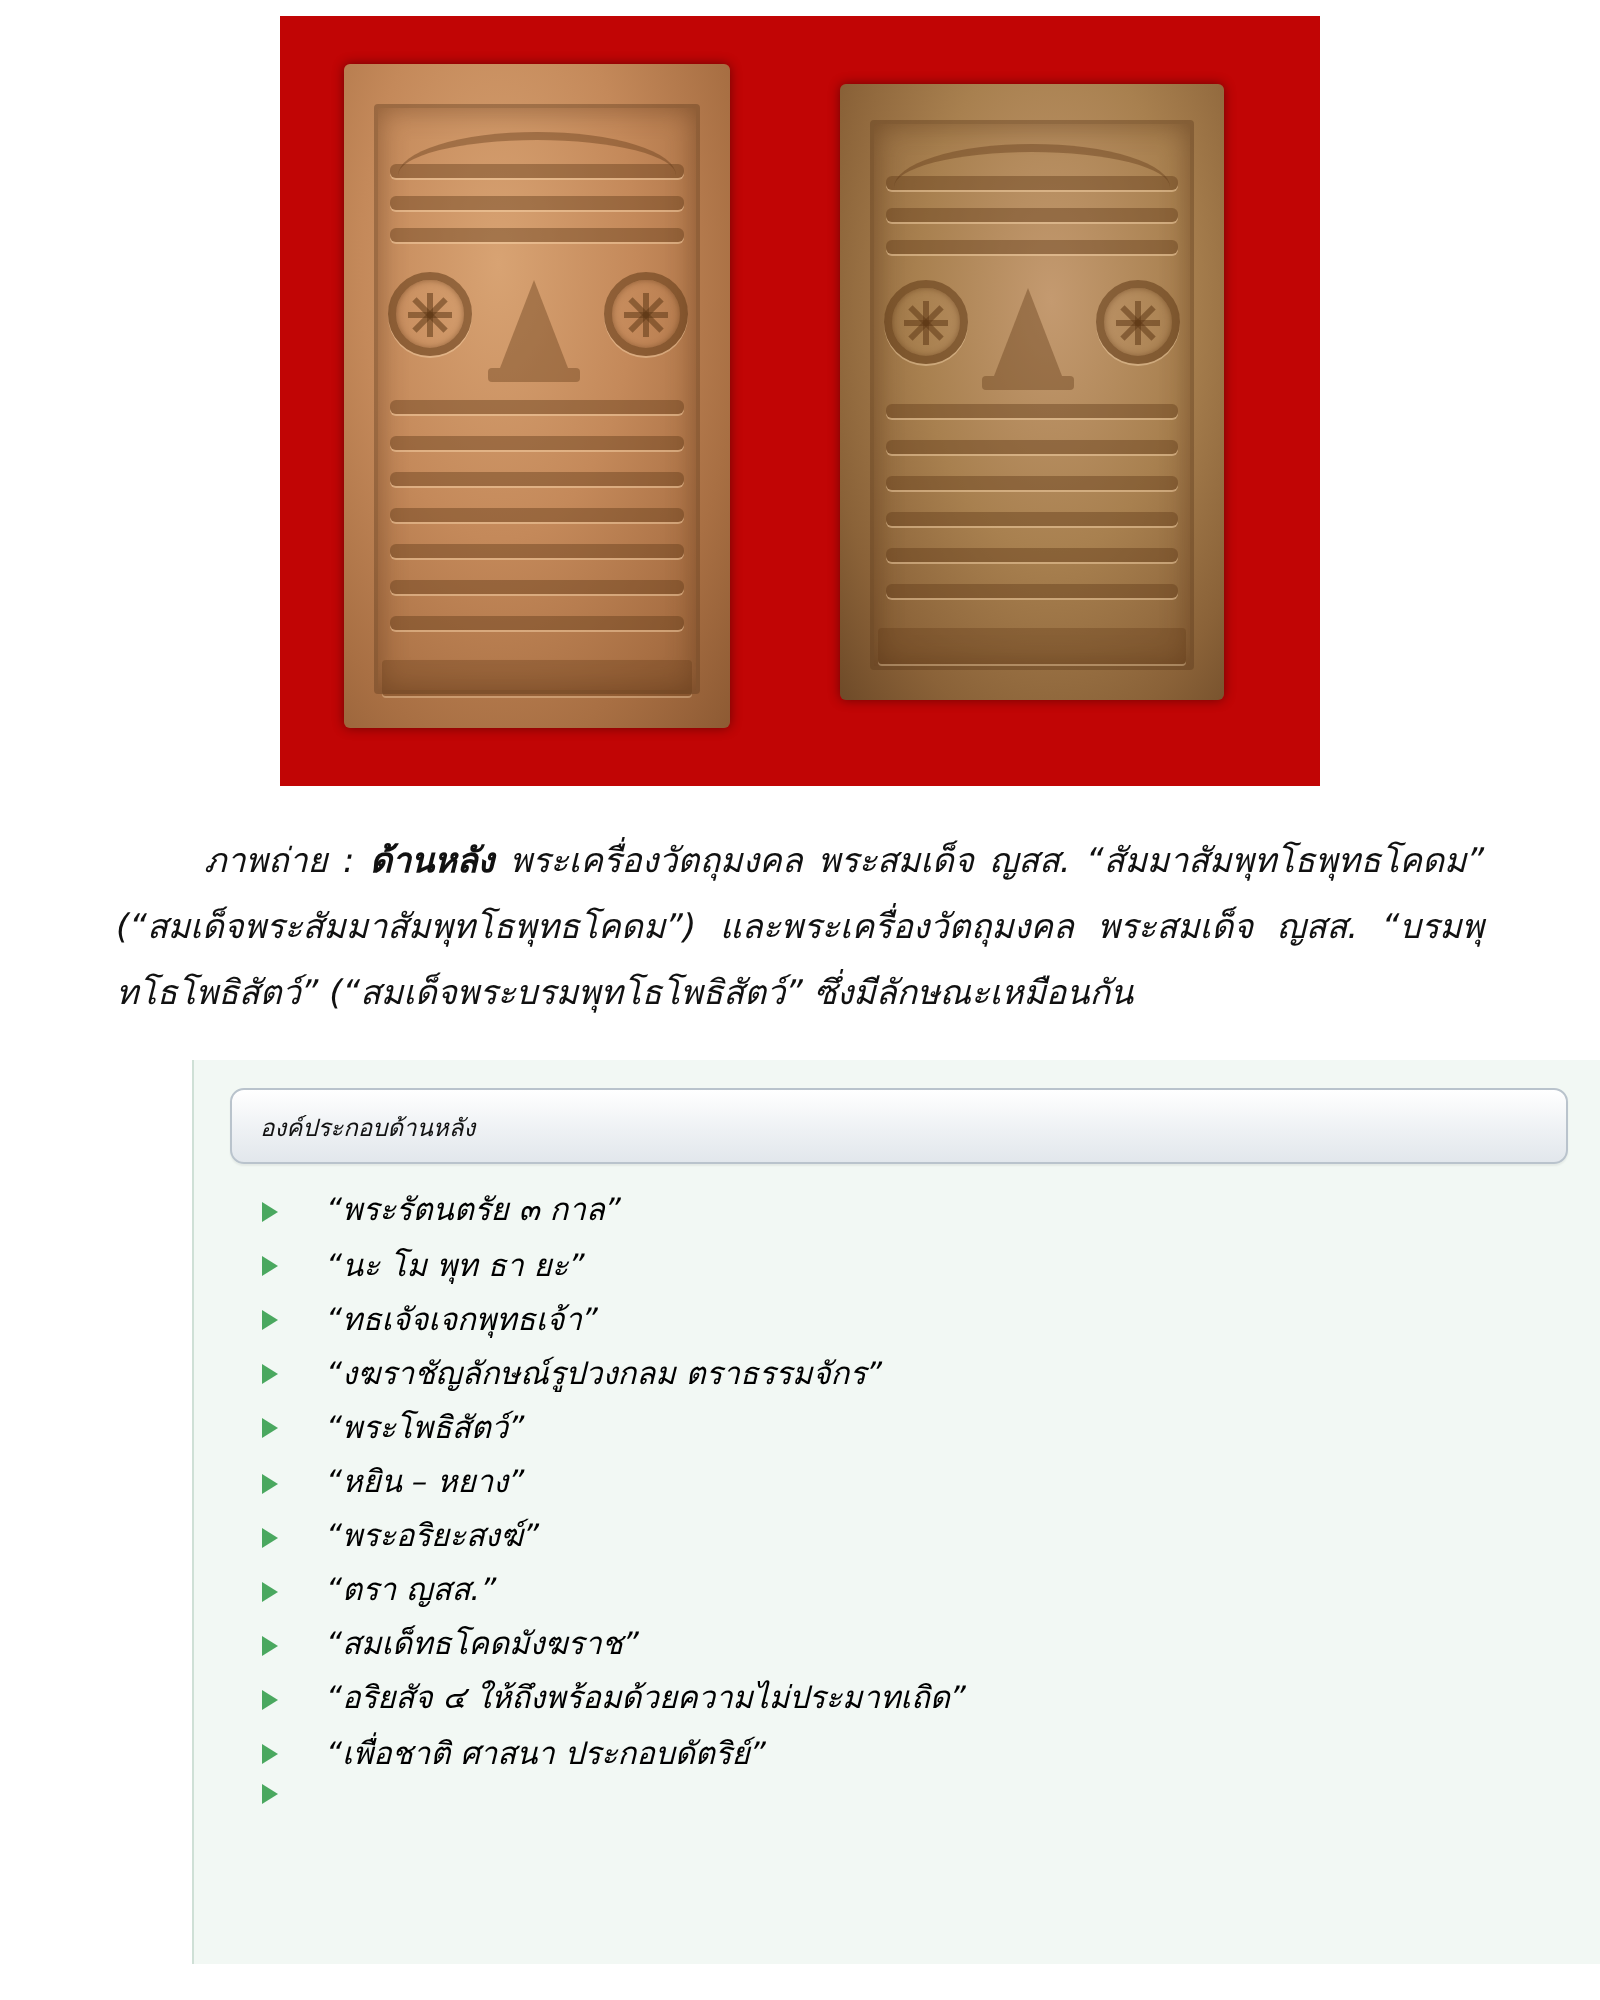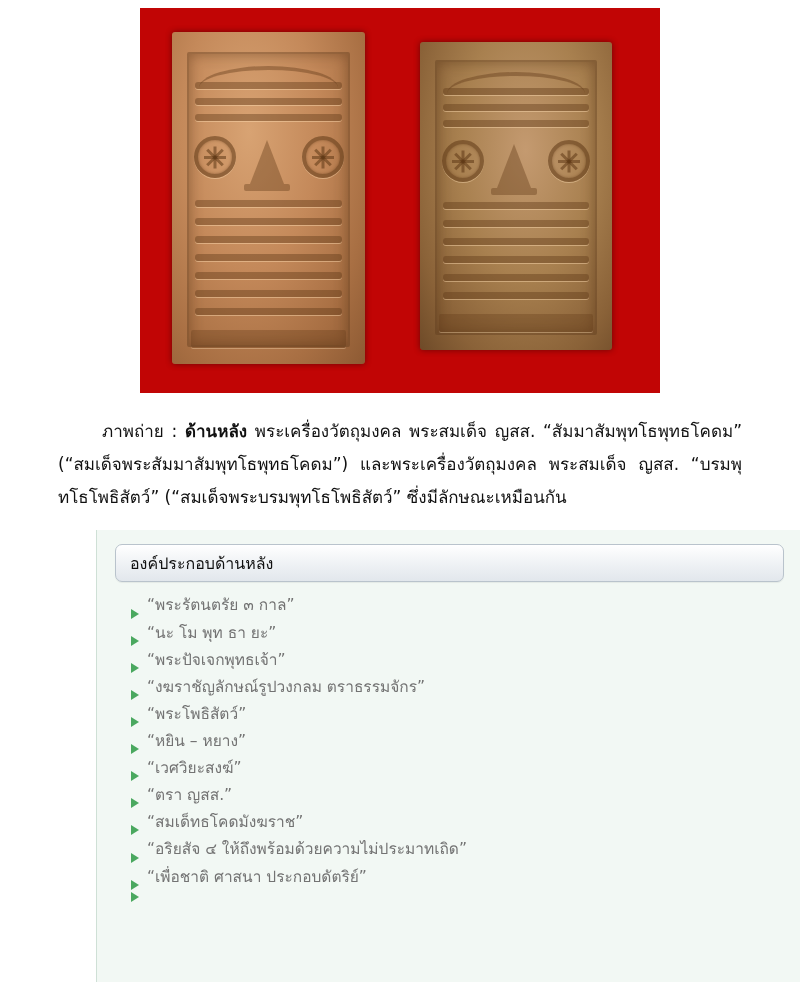--- a/index.html
+++ b/index.html
@@ -12,20 +12,21 @@
     background: #ffffff;
     font-family: "DejaVu Sans", sans-serif;
     color: #1a1a1a;
     overflow: hidden;
   }
   .page {
     position: relative;
     width: 800px;
     height: 720px;
     box-sizing: border-box;
+    font-style: italic;
   }
 
   
   .photo-wrap {
     width: 800px;
     padding-top: 8px;
     display: flex;
     justify-content: center;
   }
   .photo {
@@ -167,37 +168,38 @@
   }
   .panel-header {
     margin: 0 16px 0 18px;
     height: 36px;
     background: linear-gradient(to bottom, #ffffff 0%, #eef1f4 55%, #e2e7ec 100%);
     border: 1px solid #b9c3cc;
     border-radius: 7px;
     display: flex;
     align-items: center;
     padding-left: 14px;
-    font-size: 16px;
+    font-size: 12px;
     color: #111;
     box-shadow: 0 1px 1px rgba(0,0,0,0.06);
     text-align: center;
   }
   ul.bullets {
     list-style: none;
     margin: 10px 0 0 0;
     padding: 0 0 0 34px;
   }
   ul.bullets li {
     display: flex;
-    align-items: flex-end;
+    align-items: center;
     font-size: 15.5px;
     line-height: 1.62;
     padding: 1px 0;
-    color: #737373;
+    color: #000000;
+    gap: 16px;
   }
   .arrow {
     display: inline-block;
     width: 0;
     height: 0;
     border-top: 5px solid transparent;
     border-bottom: 5px solid transparent;
     border-left: 8px solid #4aa85f;
     margin-right: 8px;
     flex: 0 0 auto;
@@ -276,37 +278,37 @@
       <li>
           <span class="arrow"></span>
           <span>“พระรัตนตรัย ๓ กาล”</span>
         </li>
       <li>
           <span class="arrow"></span>
           <span>“นะ โม พุท ธา ยะ”</span>
         </li>
       <li>
           <span class="arrow"></span>
-          <span>“พระปัจเจกพุทธเจ้า”</span>
+          <span>“ทธเจัจเจกพุทธเจ้า”</span>
         </li>
       <li>
           <span class="arrow"></span>
           <span>“งฆราชัญลักษณ์รูปวงกลม ตราธรรมจักร”</span>
         </li>
       <li>
           <span class="arrow"></span>
           <span>“พระโพธิสัตว์”</span>
         </li>
       <li>
           <span class="arrow"></span>
           <span>“หยิน – หยาง”</span>
         </li>
       <li>
           <span class="arrow"></span>
-          <span>“เวศวิยะสงฆ์”</span>
+          <span>“พระอริยะสงฆ์”</span>
         </li>
       <li>
           <span class="arrow"></span>
           <span>“ตรา ญสส.”</span>
         </li>
       <li>
           <span class="arrow"></span>
           <span>“สมเด็ทธโคดมังฆราช”</span>
         </li>
       <li>

